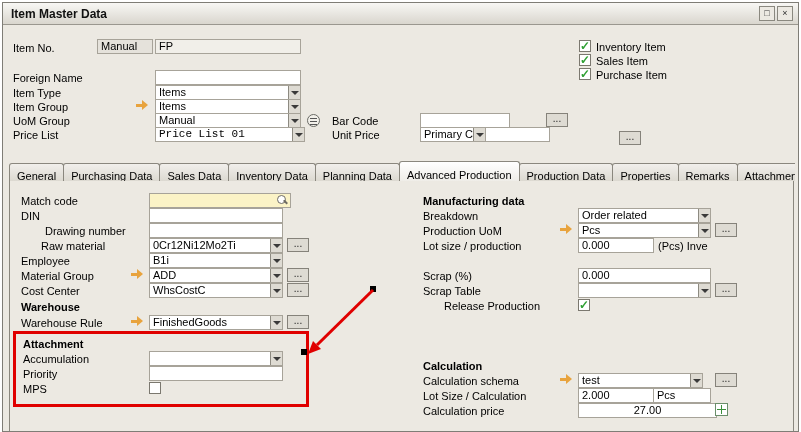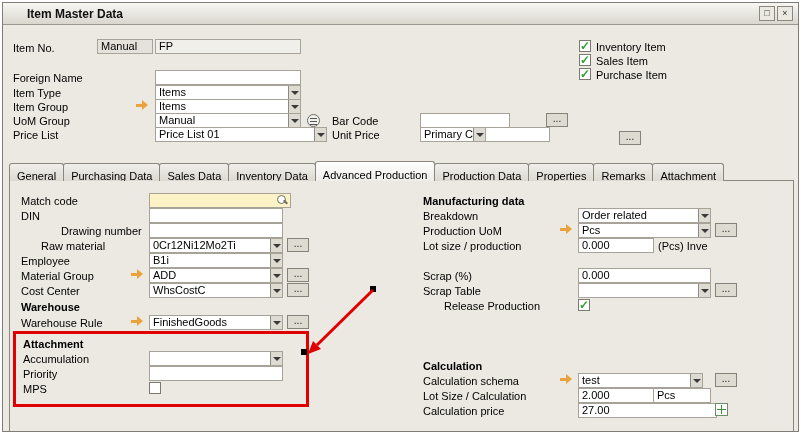--- a/index.html
+++ b/index.html
@@ -1,21 +1,21 @@
 <!DOCTYPE html>
 <html><head>
 <meta charset="utf-8">
 <style>
   * { margin:0; padding:0; box-sizing:border-box; }
   html,body { width:801px; height:432px; background:#ffffff; font-family:"Liberation Sans", sans-serif; }
   .window { position:absolute; left:2px; top:2px; width:797px; height:430px;
             background:#ECE9E2; border:1px solid #7f7d76; overflow:hidden; }
   .titlebar { position:absolute; left:0; top:0; right:0; height:22px;
               background:linear-gradient(#f8f7f4,#d9d6ce); border-bottom:1px solid #9a978f; }
-  .title { position:absolute; left:8px; top:4px; font-size:12px; font-weight:bold; color:#111; white-space:nowrap;margin-left:16px; }
+  .title { position:absolute; left:8px; top:4px; font-size:12px; font-weight:bold; color:#111; white-space:nowrap; }
   .winbtn { position:absolute; top:3px; width:16px; height:15px; background:#ECE9E2;
             border:1px solid #8a887f; font-size:9px; line-height:13px; text-align:center; color:#333; }
   .label { position:absolute; font-size:11px; color:#000; white-space:nowrap; }
   .bold  { font-weight:bold; }
   .field { position:absolute; height:15px; background:#fff; border:1px solid #a7a399;
            font-size:11px; line-height:13px; padding:0 3px; white-space:nowrap; overflow:hidden; color:#000; }
   .field.gray  { background:#e5e2db; }
   .field.gray2 { background:#f1efe9; }
   .field.yellow{ background:#fbf3c6; }
   .combo { position:absolute; height:15px; background:#fff; border:1px solid #a7a399;
@@ -99,53 +99,54 @@
   <div class="combo" style="left:152px; top:110px; width:146px;">
     <span>Manual</span>
     <span class="dd"></span>
   </div>
   <span class="uom-icon" style="left:304px; top:111px;"></span>
   <span class="label" style="left:329px; top:112px;">Bar Code</span>
   <div class="field" style="left:417px; top:110px; width:90px;"></div>
   <div class="browse" style="left:543px; top:110px;">...</div>
 
   <span class="label" style="left:10px; top:126px;">Price List</span>
-  <div class="combo" style="left:152px; top:124px; width:172px;">
+  <div class="combo" style="left:152px; top:124px; width:150px;font-family:Liberation Mono, monospace;">
     <span>Price List 01</span>
     <span class="dd"></span>
   </div>
   <span class="label" style="left:329px; top:126px;">Unit Price</span>
   <div class="combo" style="left:417px; top:124px; width:66px;">
     <span>Primary Curr</span>
     <span class="dd"></span>
   </div>
   <div class="field" style="left:482px; top:124px; width:65px;"></div>
   <div class="browse" style="left:616px; top:128px;">...</div>
 
   <div class="tabbar">
     <div class="tab">General</div>
     <div class="tab">Purchasing Data</div>
     <div class="tab">Sales Data</div>
     <div class="tab">Inventory Data</div>
+    <div class="tab">Planning Data</div>
     <div class="tab active">Advanced Production</div>
     <div class="tab">Production Data</div>
     <div class="tab">Properties</div>
     <div class="tab">Remarks</div>
     <div class="tab">Attachment</div>
   </div>
   <div class="panel"></div>
 
   <span class="label" style="left:18px; top:192px;">Match code</span>
   <div class="field yellow" style="left:146px; top:190px; width:142px;"></div>
   <span class="lookup-icon" style="left:274px; top:192px;"></span>
 
   <span class="label" style="left:18px; top:207px;">DIN</span>
   <div class="field" style="left:146px; top:205px; width:134px;"></div>
 
-  <span class="label" style="left:34px; top:222px;padding-left:24px;">Drawing number</span>
+  <span class="label" style="left:18px; top:222px;padding-left:24px;">Drawing number</span>
   <div class="field" style="left:146px; top:220px; width:134px;"></div>
 
   <span class="label" style="left:18px; top:237px;margin-left:20px;">Raw material</span>
   <div class="combo" style="left:146px; top:235px; width:134px;">
     <span>0Cr12Ni12Mo2Ti</span>
     <span class="dd"></span>
   </div>
   <div class="browse" style="left:284px; top:235px;">...</div>
 
   <span class="label" style="left:18px; top:252px;">Employee</span>
@@ -234,21 +235,21 @@
     <span>test</span>
     <span class="dd"></span>
   </div>
   <div class="browse" style="left:712px; top:370px;">...</div>
 
   <span class="label" style="left:420px; top:387px;">Lot Size / Calculation</span>
   <div class="field" style="left:575px; top:385px; width:76px;">2.000</div>
   <div class="field" style="left:650px; top:385px; width:58px;">Pcs</div>
 
   <span class="label" style="left:420px; top:402px;">Calculation price</span>
-  <div class="field" style="left:575px; top:400px; width:139px;">27.00</div>
+  <div class="field" style="left:575px; top:400px; width:139px;text-align:center;">27.00</div>
   <span class="grid-icon" style="left:712px; top:400px;"></span>
 
   <div class="ann-box"></div>
   <svg class="ann-svg" viewBox="0 0 797 430" xmlns="http://www.w3.org/2000/svg">
     <rect x="367" y="283" width="6" height="6" fill="#000000"></rect>
     <rect x="298" y="346" width="6" height="6" fill="#000000"></rect>
     <line x1="370" y1="287" x2="314" y2="342" stroke="#E00000" stroke-width="3"></line>
     <polygon points="305,351 310,338 318,346" fill="#E00000"></polygon>
   </svg>
 

